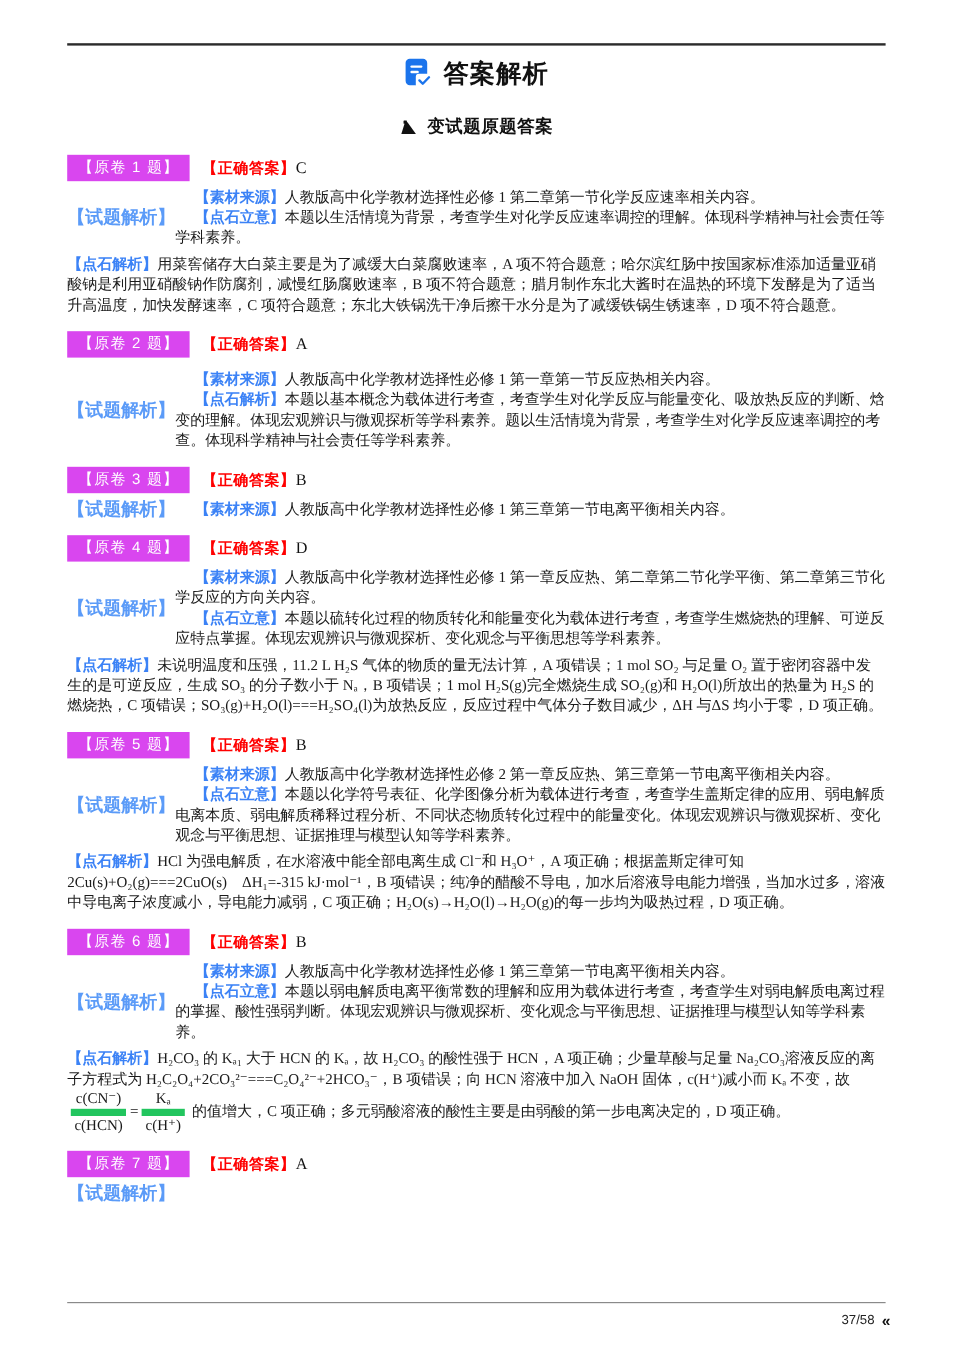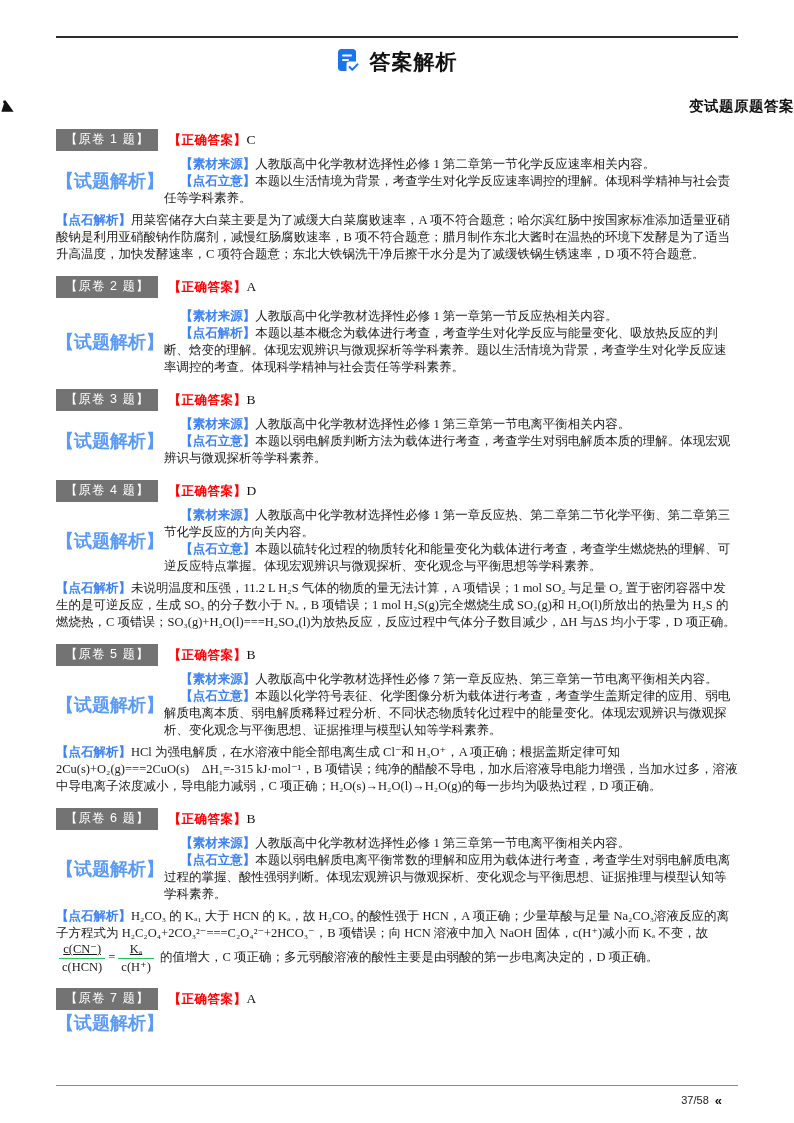--- a/index.html
+++ b/index.html
@@ -24,72 +24,72 @@
     padding-top:48px;
     display:flex; justify-content:center; align-items:center; gap:9px;
   }
   .header h1 {
     font-family:"Liberation Sans","DejaVu Sans",sans-serif;
     font-size:21px; font-weight:700; color:#111;
     letter-spacing:1px;
   }
   .subtitle {
     margin-top:24px;
-    display:flex; justify-content:space-between; align-items:center; gap:8px;
+    display:flex; justify-content:center; align-items:center; gap:8px;
   }
   .subtitle .subtitle-text {
     font-family:"Liberation Sans","DejaVu Sans",sans-serif;
     font-size:14.5px; font-weight:700; color:#111;
     letter-spacing:0.5px;
   }
   .questions { margin-top:14px; }
   .q { margin-bottom:13px; }
   .q-head { display:flex; align-items:center; gap:10px; margin-bottom:5px; }
   .badge {
     display:inline-block;
-    background:#737373; color:#ffffff;
+    background:#d946ef; color:#ffffff;
     font-family:"Liberation Sans","DejaVu Sans",sans-serif;
     font-size:12.5px;
     padding:2px 9px 3px 9px;
     letter-spacing:1px;
   }
   .ans-label {
     color:#ff0000; font-weight:700;
     font-family:"Liberation Sans","DejaVu Sans",sans-serif;
     font-size:12.5px; letter-spacing:0.5px;
   }
   .ans { font-size:13.5px; color:#111; }
   .q-body { display:flex; align-items:center; }
   .side-label {
     flex:0 0 78px;
     color:#5b9bf8;
     font-family:"Liberation Sans","DejaVu Sans",sans-serif;
-    font-size:18px; font-weight:600;
+    font-size:15px; font-weight:600;
     white-space:nowrap;
   }
   .inner { flex:1; min-width:0; }
   .inner p { text-indent:1.3em; }
   .lbl {
     font-family:"Liberation Sans","DejaVu Sans",sans-serif;
     font-weight:700; color:#3b82f6;
   }
   .analysis { margin-top:5px; }
   .frac {
     display:inline-block; vertical-align:middle;
     text-align:center; margin:0 3px;
     line-height:15px;
   }
-  .frac .num { display:block; padding:0 3px 1px 3px; border-bottom:1px solid #22c55e;text-decoration:underline; }
+  .frac .num { display:block; padding:0 3px 1px 3px; border-bottom:6px solid #22c55e; }
   .frac .den { display:block; padding:1px 3px 0 3px; }
   .footer-rule {
     position:absolute; left:56px; right:56px; top:1085px;
     height:1px; background:#8a8a8a;
   }
   .footer-text {
-    position:absolute; top:1092px; right:72px;
+    position:absolute; top:1092px; right:52px;
     font-family:"Liberation Sans","DejaVu Sans",sans-serif;
     font-size:11px; color:#222;
     display:flex; align-items:center; gap:6px;
   }
   .footer-nav { font-size:13px; font-weight:700; color:#111; }
 </style>
 </head>
 <body>
 
 <div class="page">
@@ -151,21 +151,20 @@
 
     <section class="q">
       <div class="q-head">
         <span class="badge">【原卷 3 题】</span>
         <span><span class="ans-label">【正确答案】</span><span class="ans">B</span></span>
       </div>
       <div class="q-body">
         <span class="side-label">【试题解析】</span>
         <div class="inner">
           <p><span class="lbl">【素材来源】</span><span>人教版高中化学教材选择性必修 1 第三章第一节电离平衡相关内容。</span></p>
-          <p><span class="lbl">【点石立意】</span><span>本题以弱电解质判断方法为载体进行考查，考查学生对弱电解质本质的理解。体现宏观辨识与微观探析等学科素养。</span></p>
         </div>
       </div>
     </section>
 
     <section class="q">
       <div class="q-head">
         <span class="badge">【原卷 4 题】</span>
         <span><span class="ans-label">【正确答案】</span><span class="ans">D</span></span>
       </div>
       <div class="q-body">
@@ -179,21 +178,21 @@
     </section>
 
     <section class="q">
       <div class="q-head">
         <span class="badge">【原卷 5 题】</span>
         <span><span class="ans-label">【正确答案】</span><span class="ans">B</span></span>
       </div>
       <div class="q-body">
         <span class="side-label">【试题解析】</span>
         <div class="inner">
-          <p><span class="lbl">【素材来源】</span><span>人教版高中化学教材选择性必修 7 第一章反应热、第三章第一节电离平衡相关内容。</span></p>
+          <p><span class="lbl">【素材来源】</span><span>人教版高中化学教材选择性必修 2 第一章反应热、第三章第一节电离平衡相关内容。</span></p>
           <p><span class="lbl">【点石立意】</span><span>本题以化学符号表征、化学图像分析为载体进行考查，考查学生盖斯定律的应用、弱电解质电离本质、弱电解质稀释过程分析、不同状态物质转化过程中的能量变化。体现宏观辨识与微观探析、变化观念与平衡思想、证据推理与模型认知等学科素养。</span></p>
         </div>
       </div>
       <p class="analysis"><span class="lbl">【点石解析】</span><span>HCl 为强电解质，在水溶液中能全部电离生成 Cl⁻和 H₃O⁺，A 项正确；根据盖斯定律可知 2Cu(s)+O₂(g)===2CuO(s)　ΔH₁=-315 kJ·mol⁻¹，B 项错误；纯净的醋酸不导电，加水后溶液导电能力增强，当加水过多，溶液中导电离子浓度减小，导电能力减弱，C 项正确；H₂O(s)→H₂O(l)→H₂O(g)的每一步均为吸热过程，D 项正确。</span></p>
     </section>
 
     <section class="q">
       <div class="q-head">
         <span class="badge">【原卷 6 题】</span>
         <span><span class="ans-label">【正确答案】</span><span class="ans">B</span></span>

